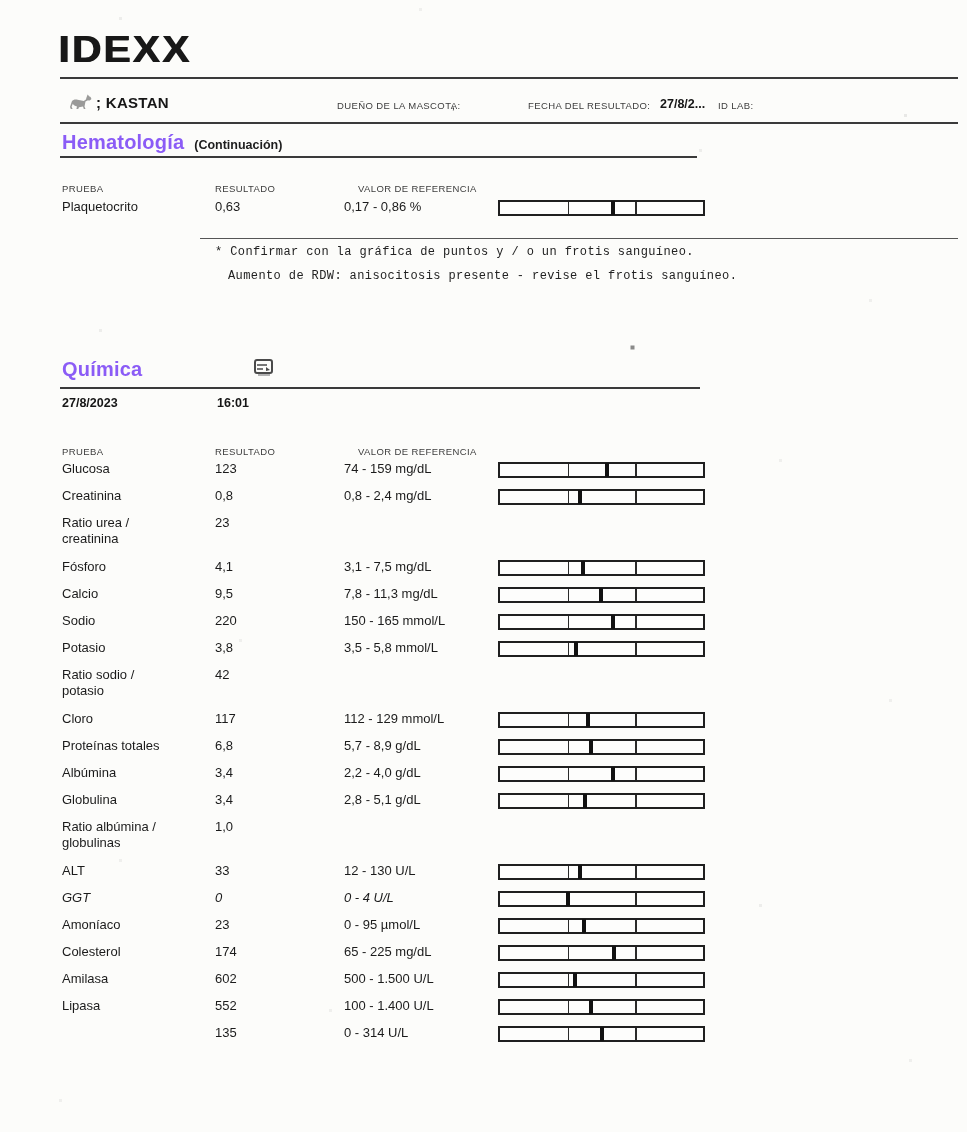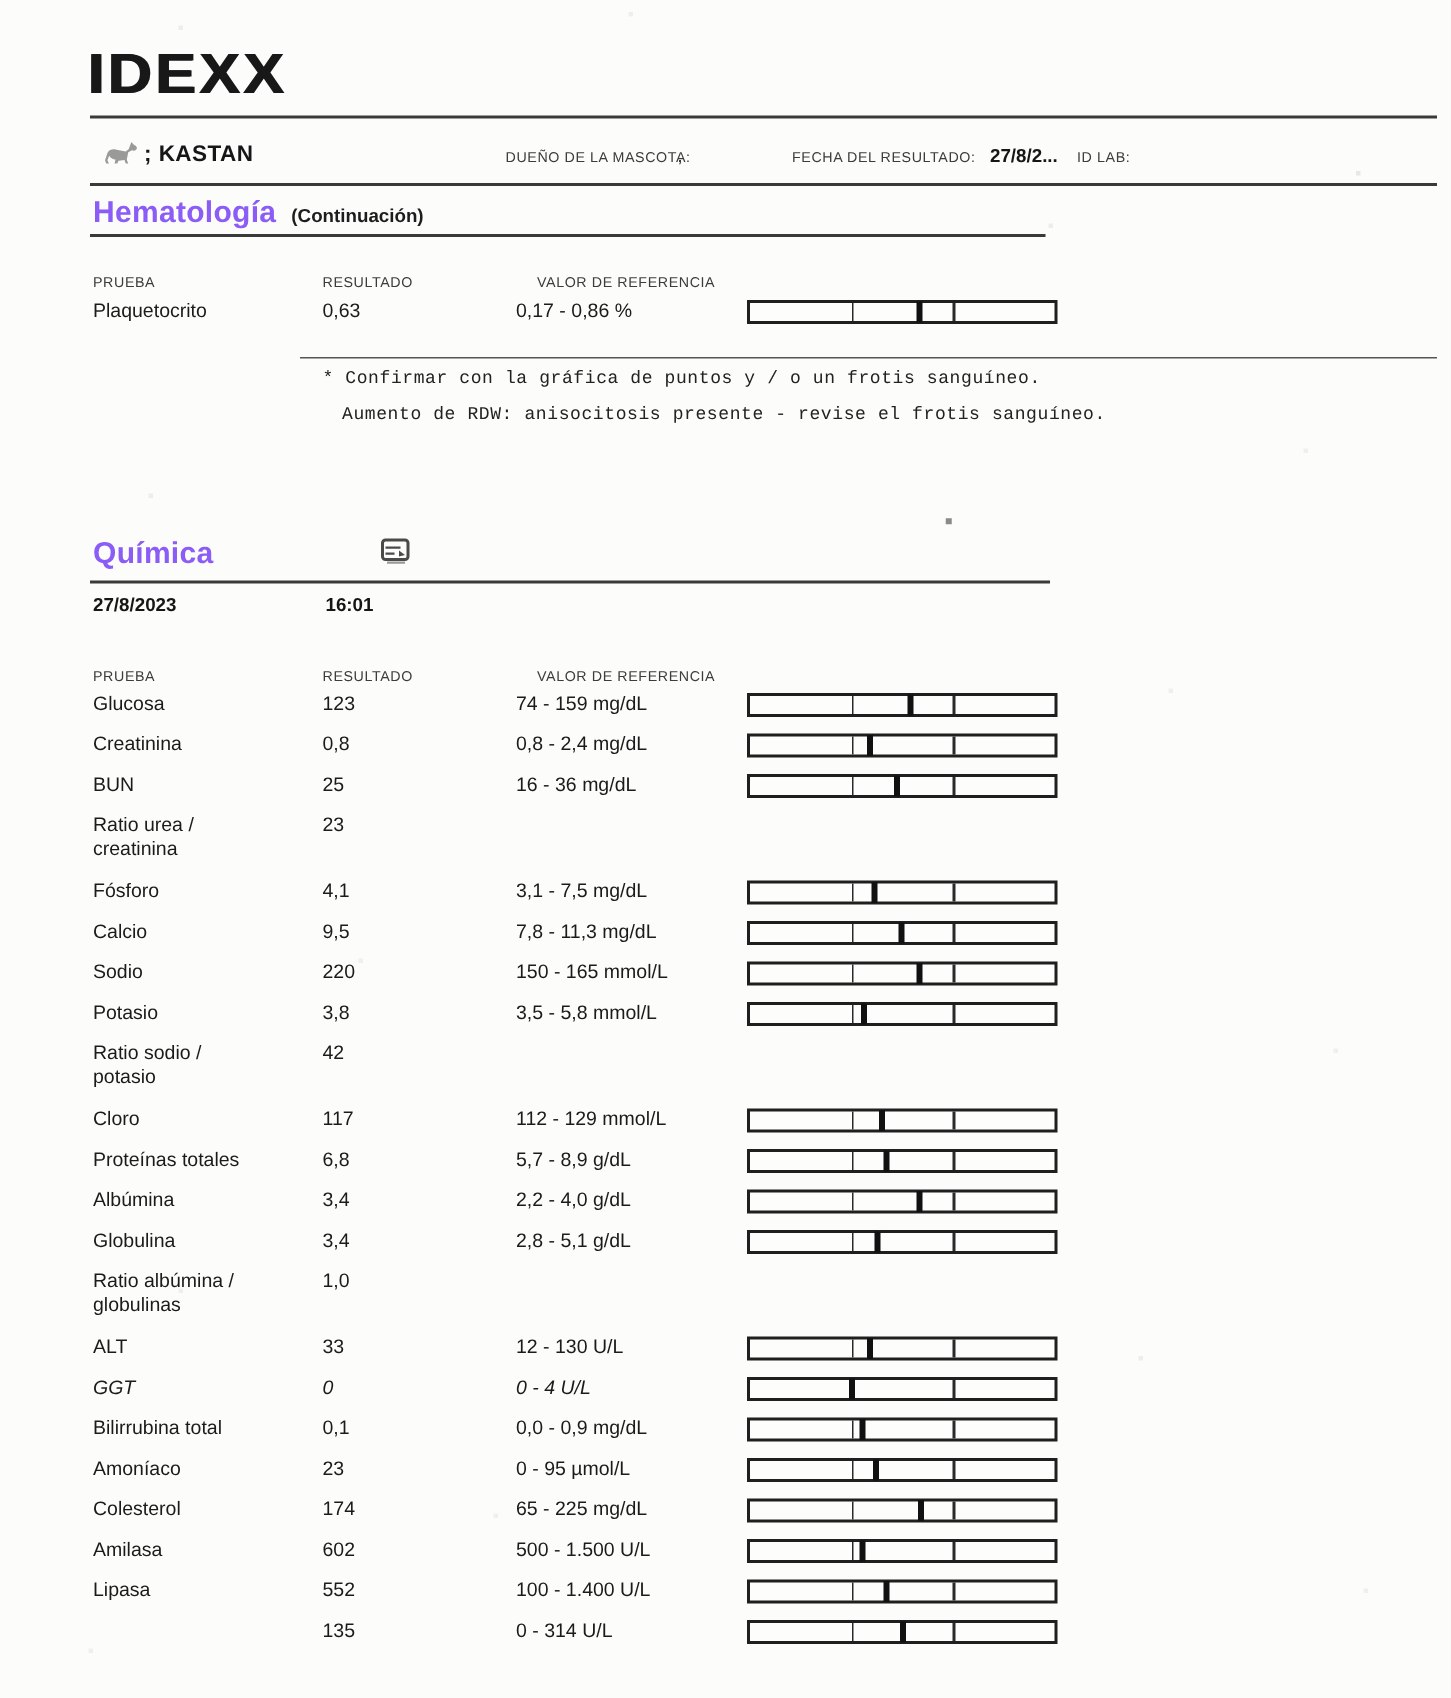--- a/index.html
+++ b/index.html
@@ -148,30 +148,20 @@
       <div class="row" style="height: 27px;">
         <div class="cell c-test">Creatinina</div>
         <div class="cell c-res">0,8</div>
         <div class="cell c-ref">0,8 - 2,4 mg/dL</div>
         <div class="bar">
           <div class="divider d1"></div>
           <div class="divider d2"></div>
           <div class="tick" style="left: calc(39.6% - 2px);"></div>
         </div>
       </div>
-      <div class="row" style="height: 27px;">
-        <div class="cell c-test">BUN</div>
-        <div class="cell c-res">25</div>
-        <div class="cell c-ref">16 - 36 mg/dL</div>
-        <div class="bar">
-          <div class="divider d1"></div>
-          <div class="divider d2"></div>
-          <div class="tick" style="left: calc(48.33% - 2px);"></div>
-        </div>
-      </div>
       <div class="row" style="height: 44px;">
         <div class="cell c-test">Ratio urea /
 creatinina</div>
         <div class="cell c-res">23</div>
       </div>
       <div class="row" style="height: 27px;">
         <div class="cell c-test">Fósforo</div>
         <div class="cell c-res">4,1</div>
         <div class="cell c-ref">3,1 - 7,5 mg/dL</div>
         <div class="bar">
@@ -274,30 +264,20 @@
         <div class="cell c-test">GGT</div>
         <div class="cell c-res">0</div>
         <div class="cell c-ref">0 - 4 U/L</div>
         <div class="bar">
           <div class="divider d1"></div>
           <div class="divider d2"></div>
           <div class="tick" style="left: calc(33.33% - 2px);"></div>
         </div>
       </div>
       <div class="row" style="height: 27px;">
-        <div class="cell c-test">Bilirrubina total</div>
-        <div class="cell c-res">0,1</div>
-        <div class="cell c-ref">0,0 - 0,9 mg/dL</div>
-        <div class="bar">
-          <div class="divider d1"></div>
-          <div class="divider d2"></div>
-          <div class="tick" style="left: calc(37.03% - 2px);"></div>
-        </div>
-      </div>
-      <div class="row" style="height: 27px;">
         <div class="cell c-test">Amoníaco</div>
         <div class="cell c-res">23</div>
         <div class="cell c-ref">0 - 95 µmol/L</div>
         <div class="bar">
           <div class="divider d1"></div>
           <div class="divider d2"></div>
           <div class="tick" style="left: calc(41.4% - 2px);"></div>
         </div>
       </div>
       <div class="row" style="height: 27px;">

